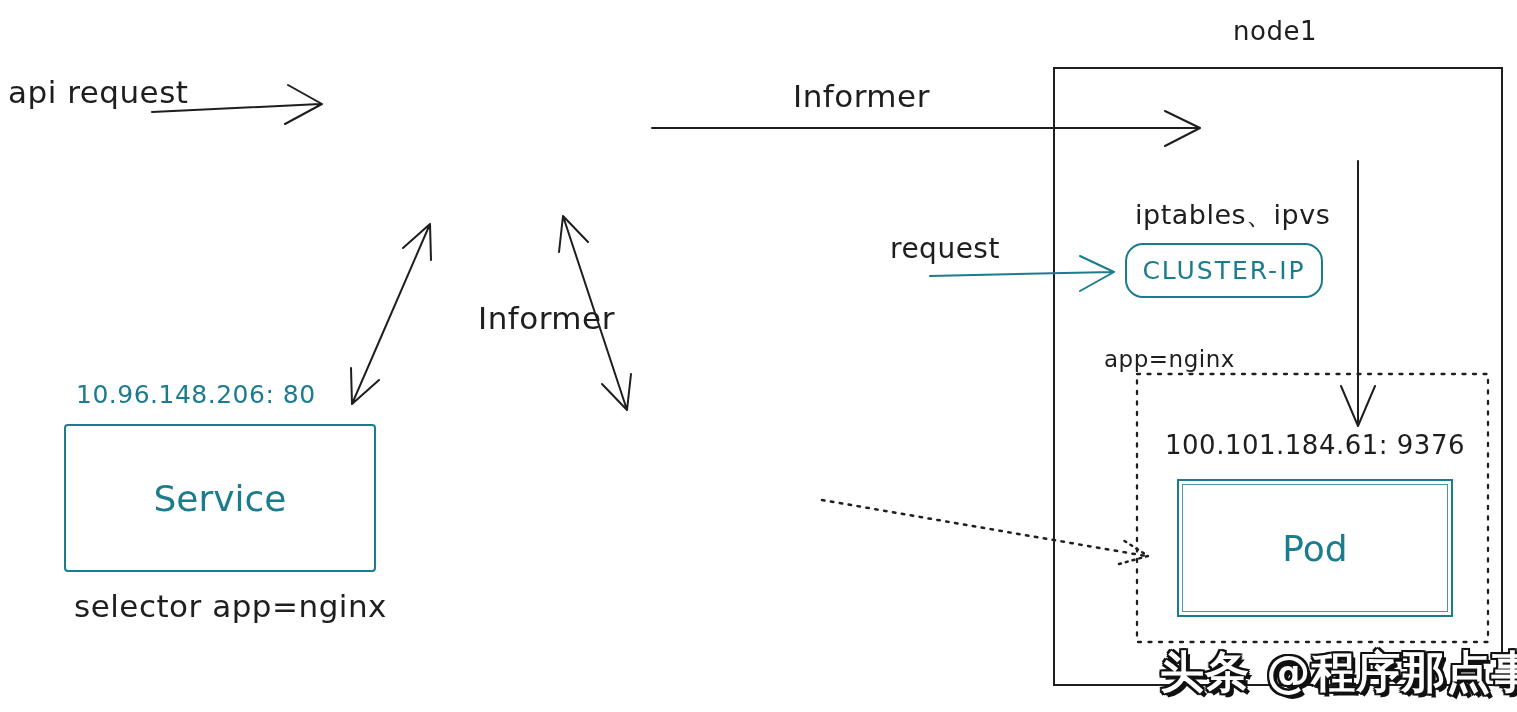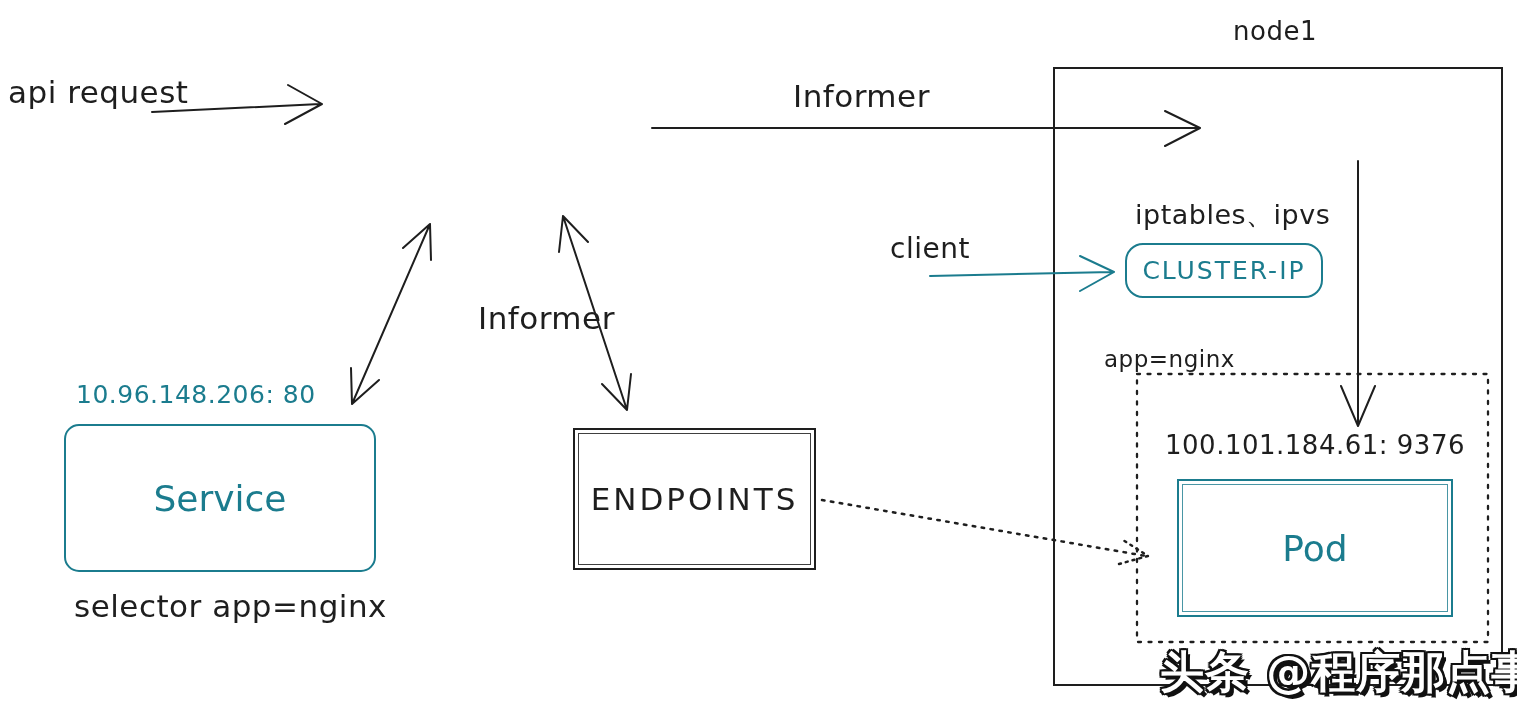--- a/index.html
+++ b/index.html
@@ -70,43 +70,40 @@
 
   <div class="lbl" style="left:793px;top:78px;font-size:31px;">Informer</div>
 
 
   <div class="lbl" style="left:1135px;top:197px;width:200px;font-size:27px;">iptables、ipvs</div>
 
   <div class="box teal-border" style="left:1125px;top:243px;width:198px;height:55px;border-radius:18px;border-width:2.5px;">
     <span class="teal" style="font-size:25px;letter-spacing:2px;">CLUSTER-IP</span>
   </div>
 
-  <div class="lbl" style="left:890px;top:232px;font-size:28px;">client</div>
+  <div class="lbl" style="left:890px;top:232px;font-size:28px;">request</div>
 
   <div class="lbl" style="left:1104px;top:346px;font-size:23px;">app=nginx</div>
 
   <div class="lbl" style="left:1150px;top:430px;width:330px;text-align:center;font-size:26px;">100.101.184.61:  9376</div>
 
   <div class="box sketch-double-teal" style="left:1177px;top:479px;width:276px;height:138px;">
     <span class="teal" style="font-size:36px;">Pod</span>
   </div>
 
   <div class="lbl teal" style="left:76px;top:380px;font-size:25px;">10.96.148.206:  80</div>
 
-  <div class="box teal-border" style="left:64px;top:424px;width:312px;height:148px;border-radius:15px;align-items:center;">
+  <div class="box teal-border" style="left:64px;top:424px;width:312px;height:148px;border-radius:4px;align-items:center;">
     <span class="teal" style="font-size:36px;">Service</span>
   </div>
 
   <div class="lbl" style="left:74px;top:588px;font-size:31px;">selector app=nginx</div>
 
   <div class="lbl" style="left:478px;top:300px;font-size:31px;">Informer</div>
 
-  <div class="box sketch-double-ink" style="left:573px;top:428px;width:243px;height:142px;">
-    <span style="font-size:31px;letter-spacing:3px;">ENDPOINTS</span>
-  </div>
 
   <svg id="arrow-layer" width="1517" height="712" viewBox="0 0 1517 712">
     <g fill="none" stroke="#1e1e1e" stroke-width="2" stroke-linecap="round" stroke-linejoin="round">
 
       <path d="M152 112 L320 104 M288 85 L322 104 L285 124"></path>
 
       <path d="M652 128 L1198 128 M1165 111 L1200 128 L1165 146"></path>
 
       <path d="M1358 161 L1358 424 M1341 386 L1358 426 L1375 386"></path>
 

